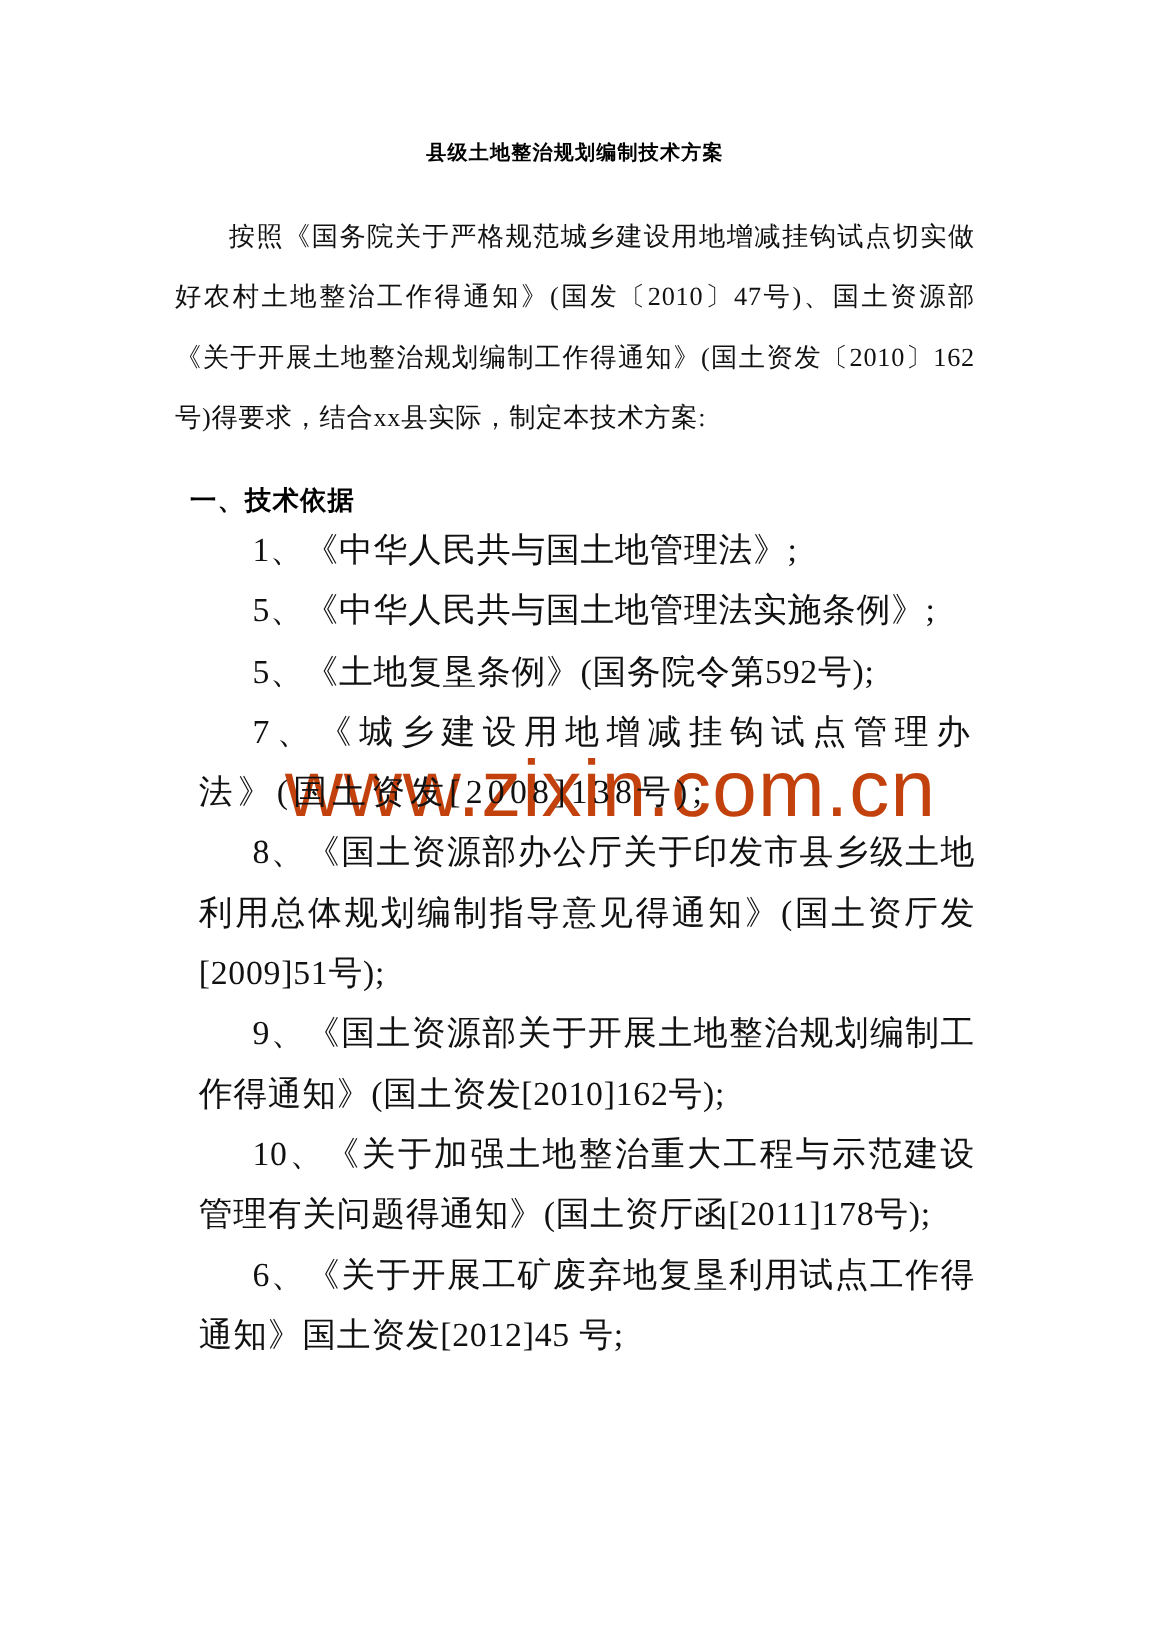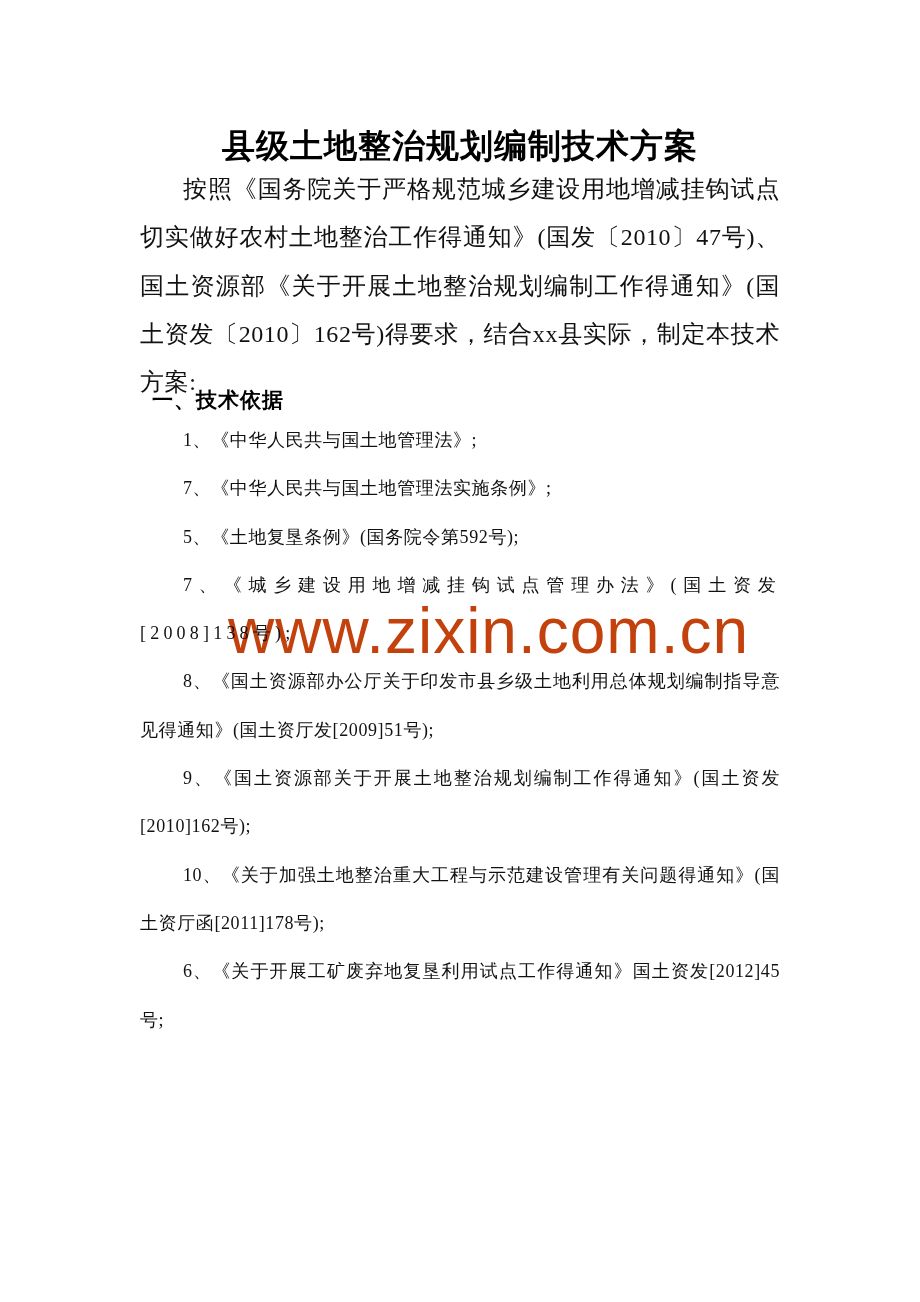--- a/index.html
+++ b/index.html
@@ -17,35 +17,35 @@
     }
     .page {
       position: absolute;
       left: 140px;
       top: 0;
       width: 640px;
     }
     .title {
       position: absolute;
       left: 0;
-      top: 128px;
+      top: 104px;
       width: 640px;
       text-align: center;
       font-family: "DejaVu Sans", "Liberation Sans", sans-serif;
       font-weight: bold;
-      font-size: 33px;
+      font-size: 16px;
       line-height: 36px;
       letter-spacing: 1px;
       color: #000;
     }
     .body-text {
       position: absolute;
       left: 0;
       width: 640px;
-      font-size: 24px;
+      font-size: 21px;
       line-height: 48.3px;
       text-align: justify;
       text-justify: inter-character;
       letter-spacing: 0.6px;
       color: #111;
     }
     .indent {
       text-indent: 43px;
     }
     .para-intro {
@@ -65,27 +65,28 @@
     .list {
       position: absolute;
       left: 0;
       top: 416px;
       width: 640px;
       margin: 0;
       padding: 0;
       list-style: none;
     }
     .list li {
-      font-size: 18px;
+      font-size: 27px;
       line-height: 48.3px;
       text-align: justify;
       text-justify: inter-character;
       text-indent: 43px;
       letter-spacing: 0.6px;
       color: #111;
+      margin-left: 19px;
     }
     .list li.spaced {
       letter-spacing: 4.2px;
     }
     .watermark {
       position: absolute;
       left: 228px;
       top: 596px;
       font-family: "Liberation Sans", "DejaVu Sans", sans-serif;
       font-size: 64px;
@@ -109,21 +110,21 @@
 <div class="page content-layer">
 
   <h1 class="title" style="margin:0;">县级土地整治规划编制技术方案</h1>
 
   <p class="body-text indent para-intro" style="margin:0;">按照《国务院关于严格规范城乡建设用地增减挂钩试点切实做好农村土地整治工作得通知》(国发〔2010〕47号)、国土资源部《关于开展土地整治规划编制工作得通知》(国土资发〔2010〕162号)得要求，结合xx县实际，制定本技术方案:</p>
 
   <h2 class="section-heading" style="margin:12px;">一、技术依据</h2>
 
   <ul class="list">
     <li>1、《中华人民共与国土地管理法》;</li>
-    <li>7、《中华人民共与国土地管理法实施条例》;</li>
+    <li>5、《中华人民共与国土地管理法实施条例》;</li>
     <li>5、《土地复垦条例》(国务院令第592号);</li>
     <li class="spaced">7、《城乡建设用地增减挂钩试点管理办法》(国土资发[2008]138号);</li>
     <li>8、《国土资源部办公厅关于印发市县乡级土地利用总体规划编制指导意见得通知》(国土资厅发[2009]51号);</li>
     <li>9、《国土资源部关于开展土地整治规划编制工作得通知》(国土资发[2010]162号);</li>
     <li>10、《关于加强土地整治重大工程与示范建设管理有关问题得通知》(国土资厅函[2011]178号);</li>
     <li>6、《关于开展工矿废弃地复垦利用试点工作得通知》国土资发[2012]45 号;</li>
   </ul>
 
 </div>
 

